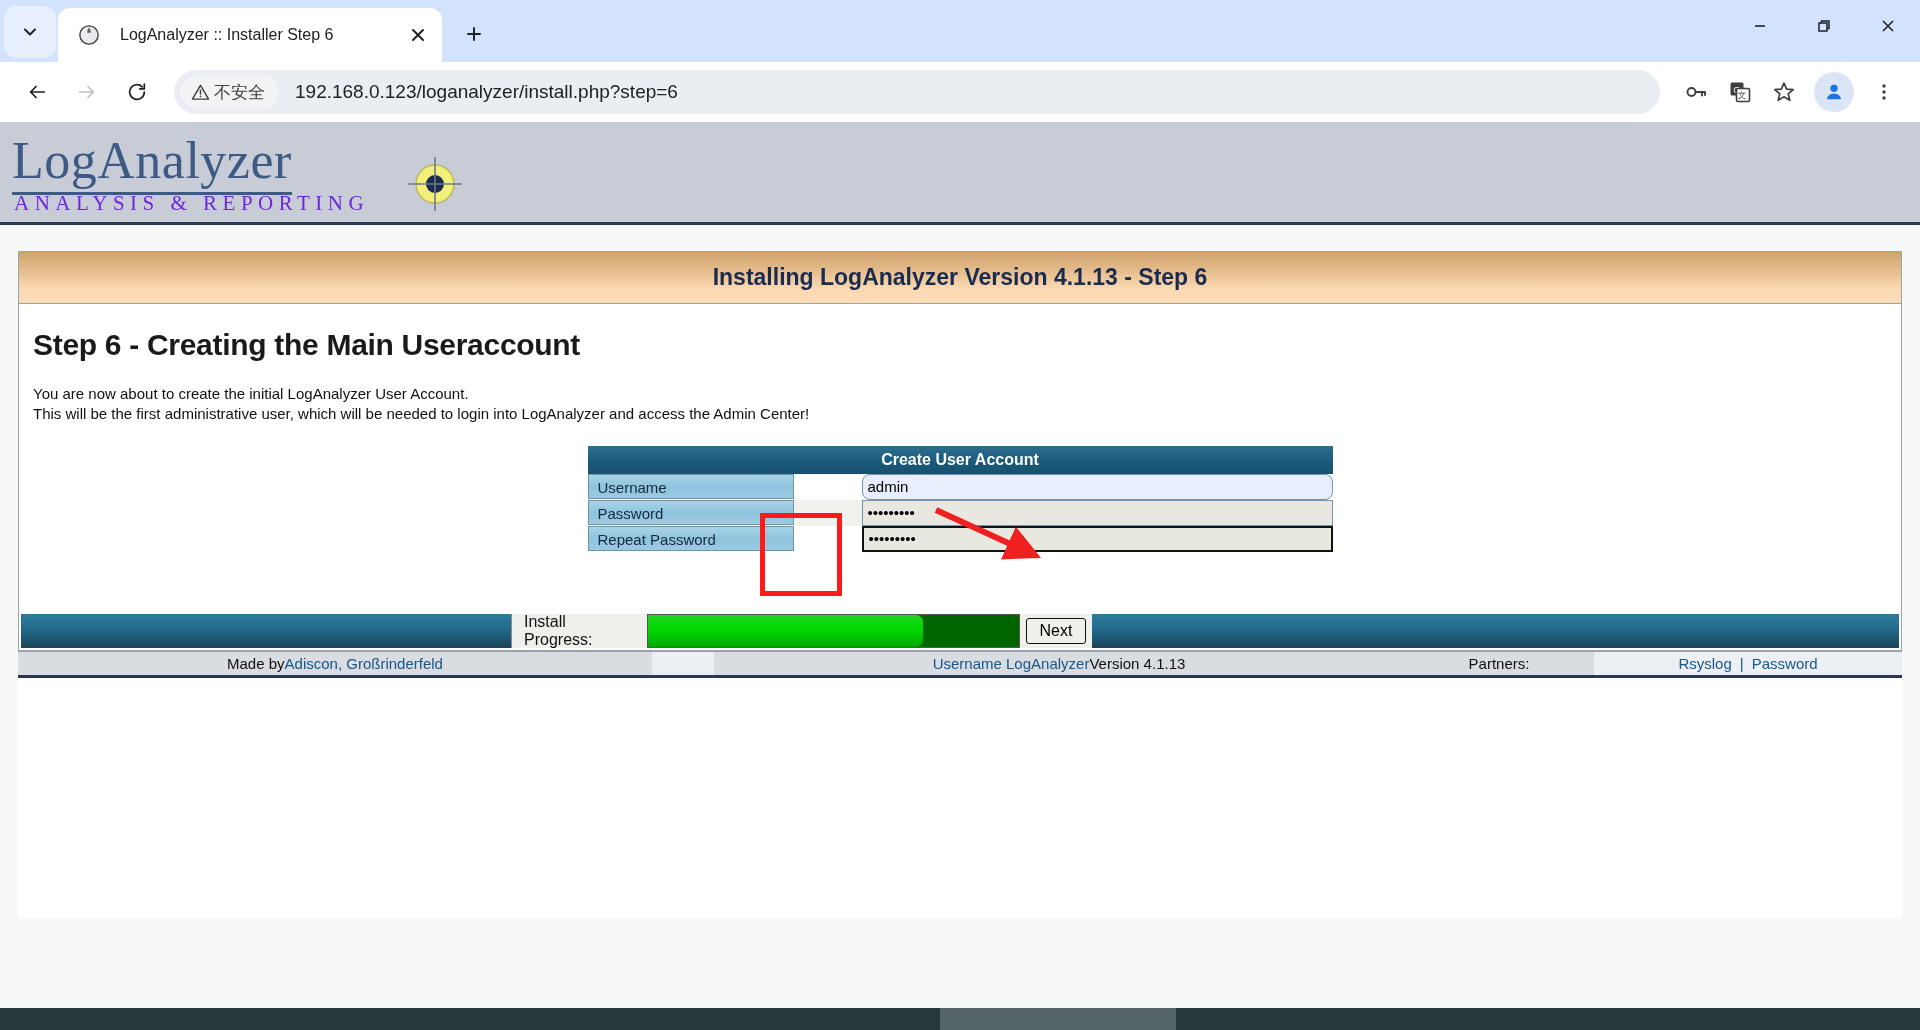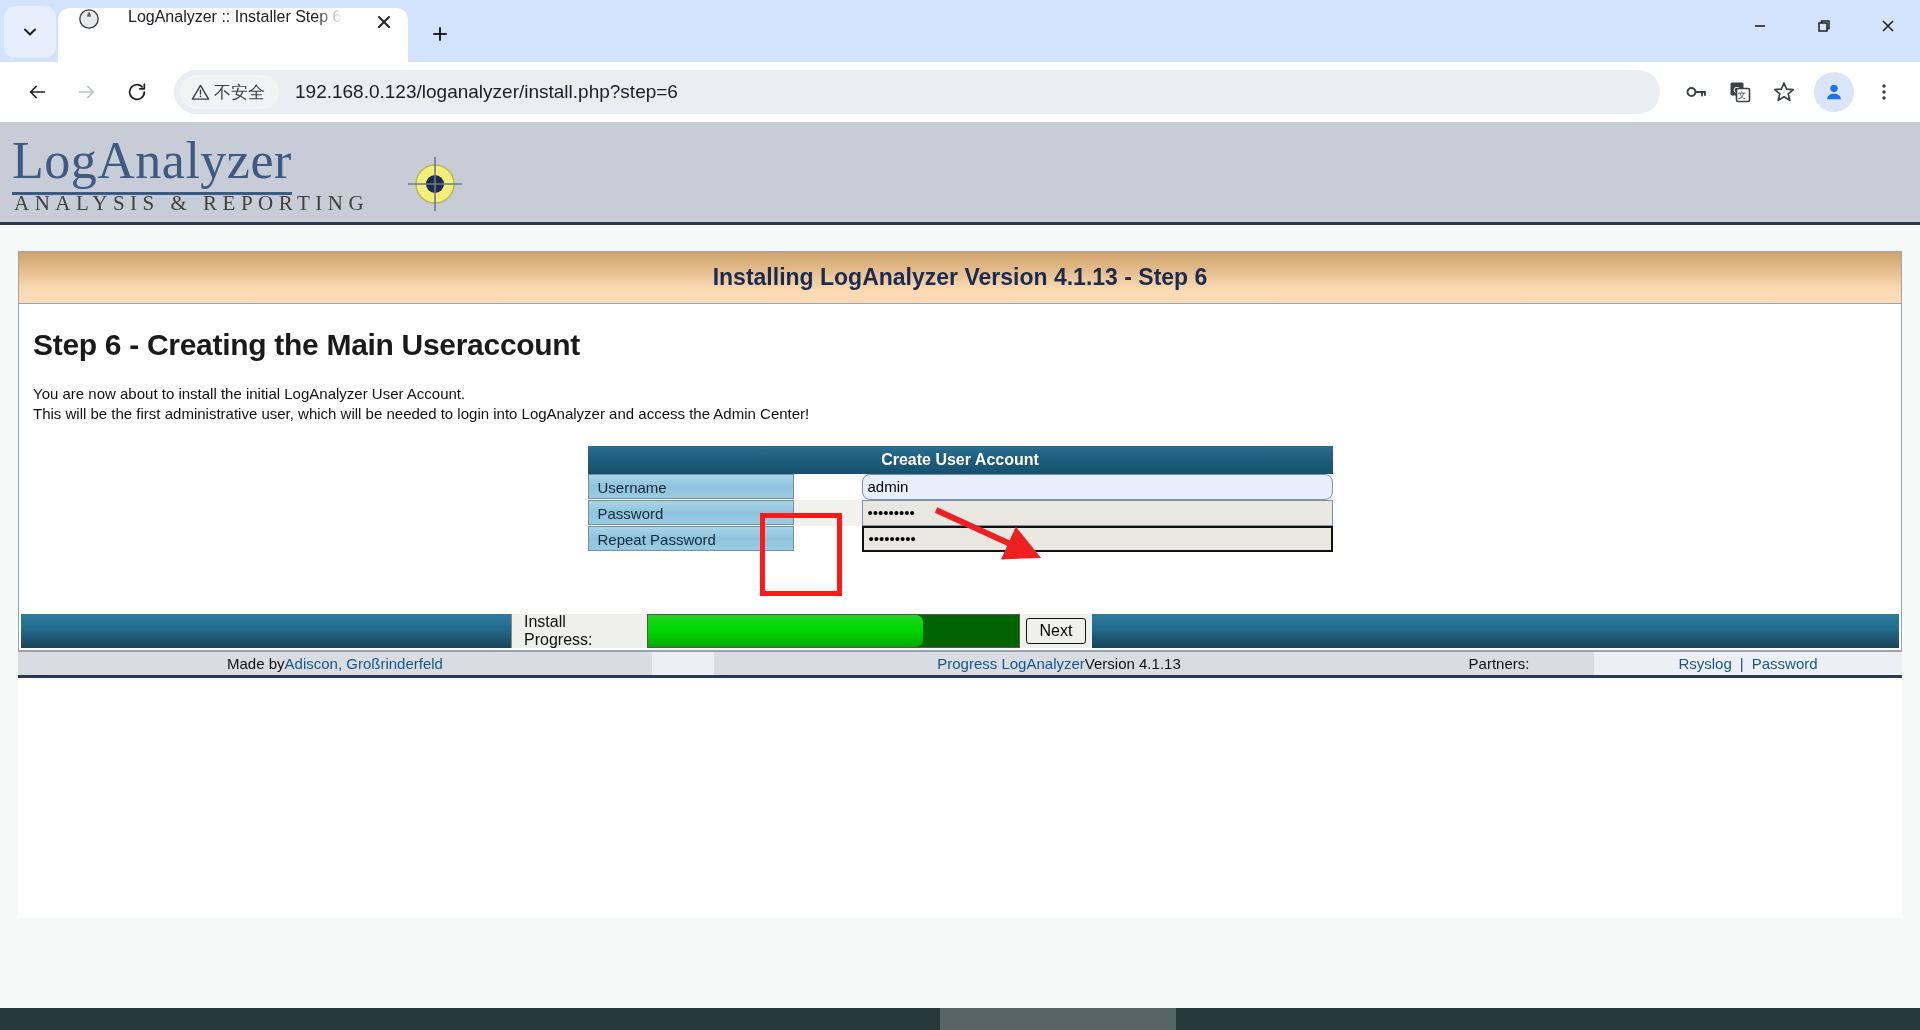--- a/index.html
+++ b/index.html
@@ -15,24 +15,24 @@
     height: 62px; background: #d3e3fd;
     display: flex; align-items: flex-end; position: relative;
   }
   .tab-search {
     width: 52px; height: 52px; margin: 0 2px 4px 4px;
     background: #e8effc; border-radius: 12px;
     display: flex; align-items: center; justify-content: center;
     cursor: pointer;
   }
   .tab {
-    width: 350px; height: 54px; background: #ffffff;
+    width: 384px; height: 54px; background: #ffffff;
     border-radius: 12px 12px 0 0;
-    display: flex; align-items: flex-start; padding: 0 10px 0 20px;
-    gap: 28px; position: relative;
+    display: flex; align-items: center; padding: 0 10px 0 20px;
+    gap: 20px; position: relative;
   }
   .tab-favicon { width: 22px; height: 22px; flex: 0 0 22px; }
   .tab-title {
     flex: 1; font-size: 16px; color: #202124;
     white-space: nowrap; overflow: hidden;
     -webkit-mask-image: linear-gradient(to right, #000 88%, transparent 100%);
     mask-image: linear-gradient(to right, #000 88%, transparent 100%);
   }
   .tab-close {
     width: 28px; height: 28px; border-radius: 50%;
@@ -94,21 +94,21 @@
   }
   .logo { position: relative; height: 86px; width: 470px; }
   .logo-main {
     font-family: "Liberation Serif", serif;
     font-size: 52px; color: #3d5a84; letter-spacing: 0.5px;
     position: absolute; left: 4px; top: 2px;
     border-bottom: 3px solid #3d5a84; padding-bottom: 2px;
   }
   .logo-sub {
     font-family: "Liberation Serif", serif;
-    font-size: 21px; color: #404040; letter-spacing: 5.5px;
+    font-size: 21px; color: #6d28d9; letter-spacing: 5.5px;
     position: absolute; left: 6px; top: 62px;
   }
   .logo-target {
     position: absolute; left: 400px; top: 28px;
     width: 54px; height: 54px;
   }
 
   .content-area { padding: 26px 18px 0 18px; }
 
   .panel { border: 1px solid #9aa4b0; background: #ffffff; }
@@ -373,21 +373,21 @@
     <div class="panel">
 
       <div class="banner">
         <span class="banner-text">Installing LogAnalyzer Version 4.1.13 - Step 6</span>
       </div>
 
       <div class="body-box">
         <div class="step-title">Step 6 - Creating the Main Useraccount</div>
 
         <div class="desc">
-          <div>You are now about to install the initial LogAnalyzer User Account.</div>
+          <div>You are now about to create the initial LogAnalyzer User Account.</div>
           <div>This will be the first administrative user, which will be needed to login into LogAnalyzer and access the Admin Center!</div>
         </div>
 
         <div class="form-wrap">
           <table class="form-table">
             <tbody>
                 <tr>
               <td class="form-head" colspan="3">Create User Account</td>
             </tr>
 
@@ -440,21 +440,21 @@
       </div>
     </div>
 
     <div class="site-footer">
       <div class="sf-seg sf-1">
         <span>Made by </span>
         <span class="lnk">Adiscon, Großrinderfeld</span>
       </div>
       <div class="sf-seg sf-2"></div>
       <div class="sf-seg sf-3">
-        <span class="lnk">Progress LogAnalyzer</span>
+        <span class="lnk">Username LogAnalyzer</span>
         <span> Version 4.1.13</span>
       </div>
       <div class="sf-seg sf-4">Partners:</div>
       <div class="sf-seg sf-5">
         <span class="lnk">Rsyslog</span>
         <span style="margin:0 8px;color:#17578a;">|</span>
         <span class="lnk">Password</span>
       </div>
     </div>
 

